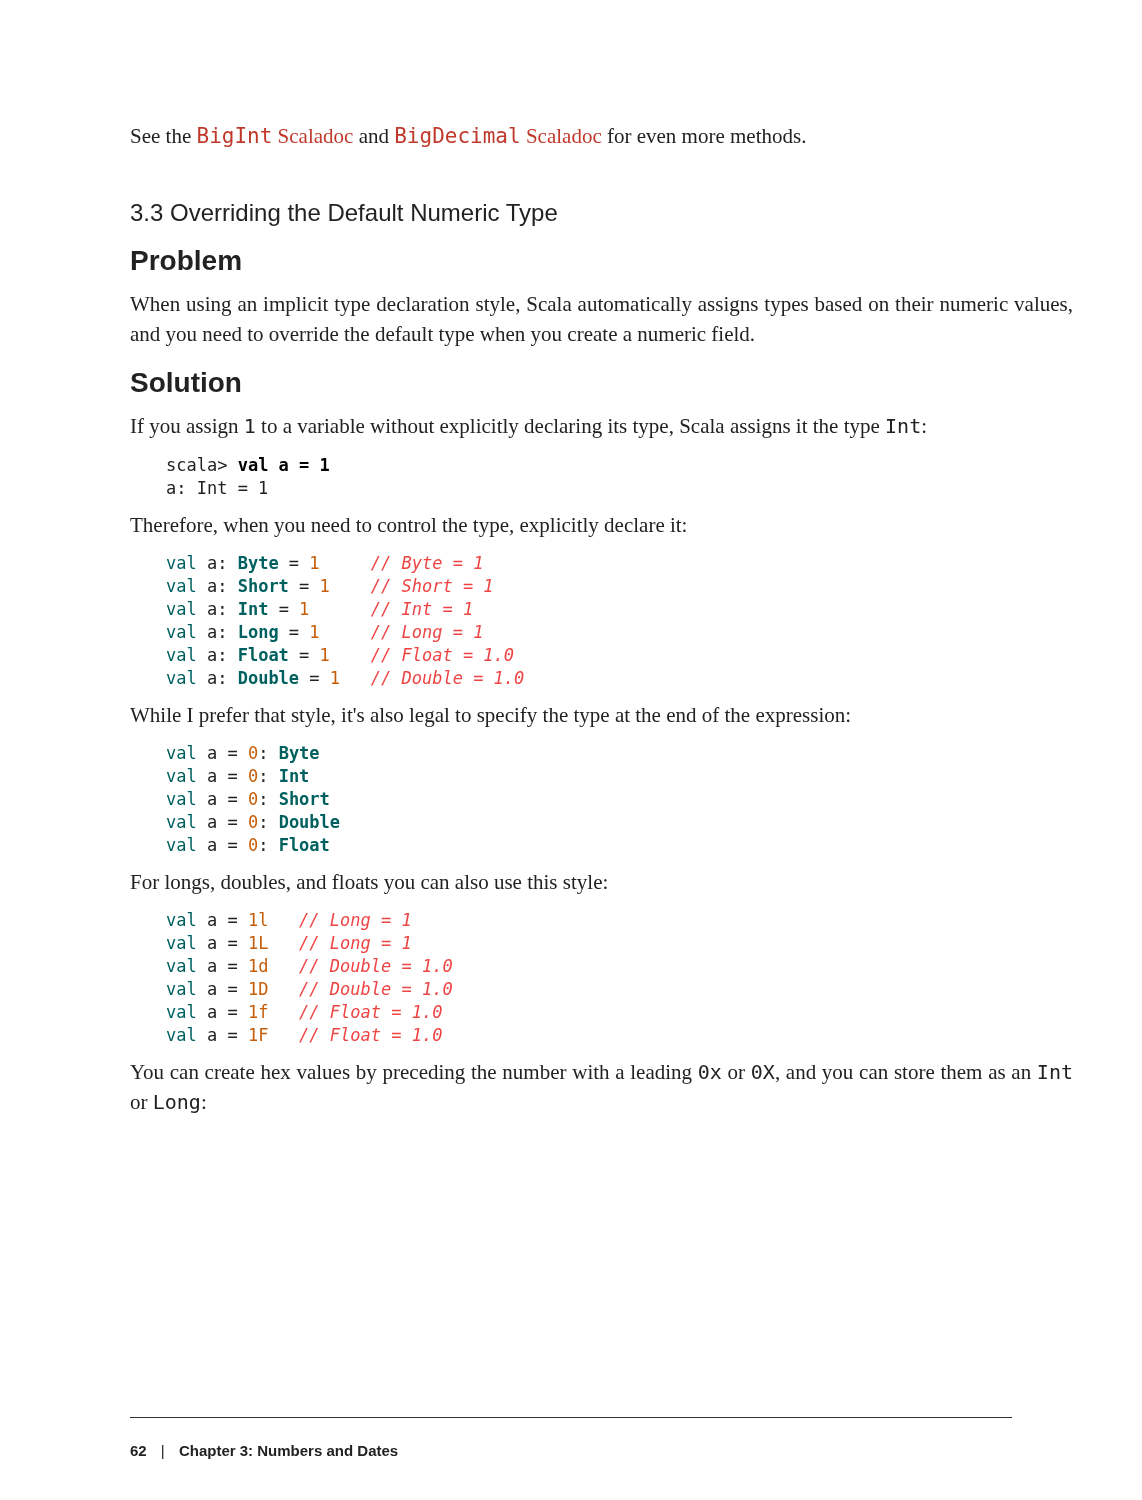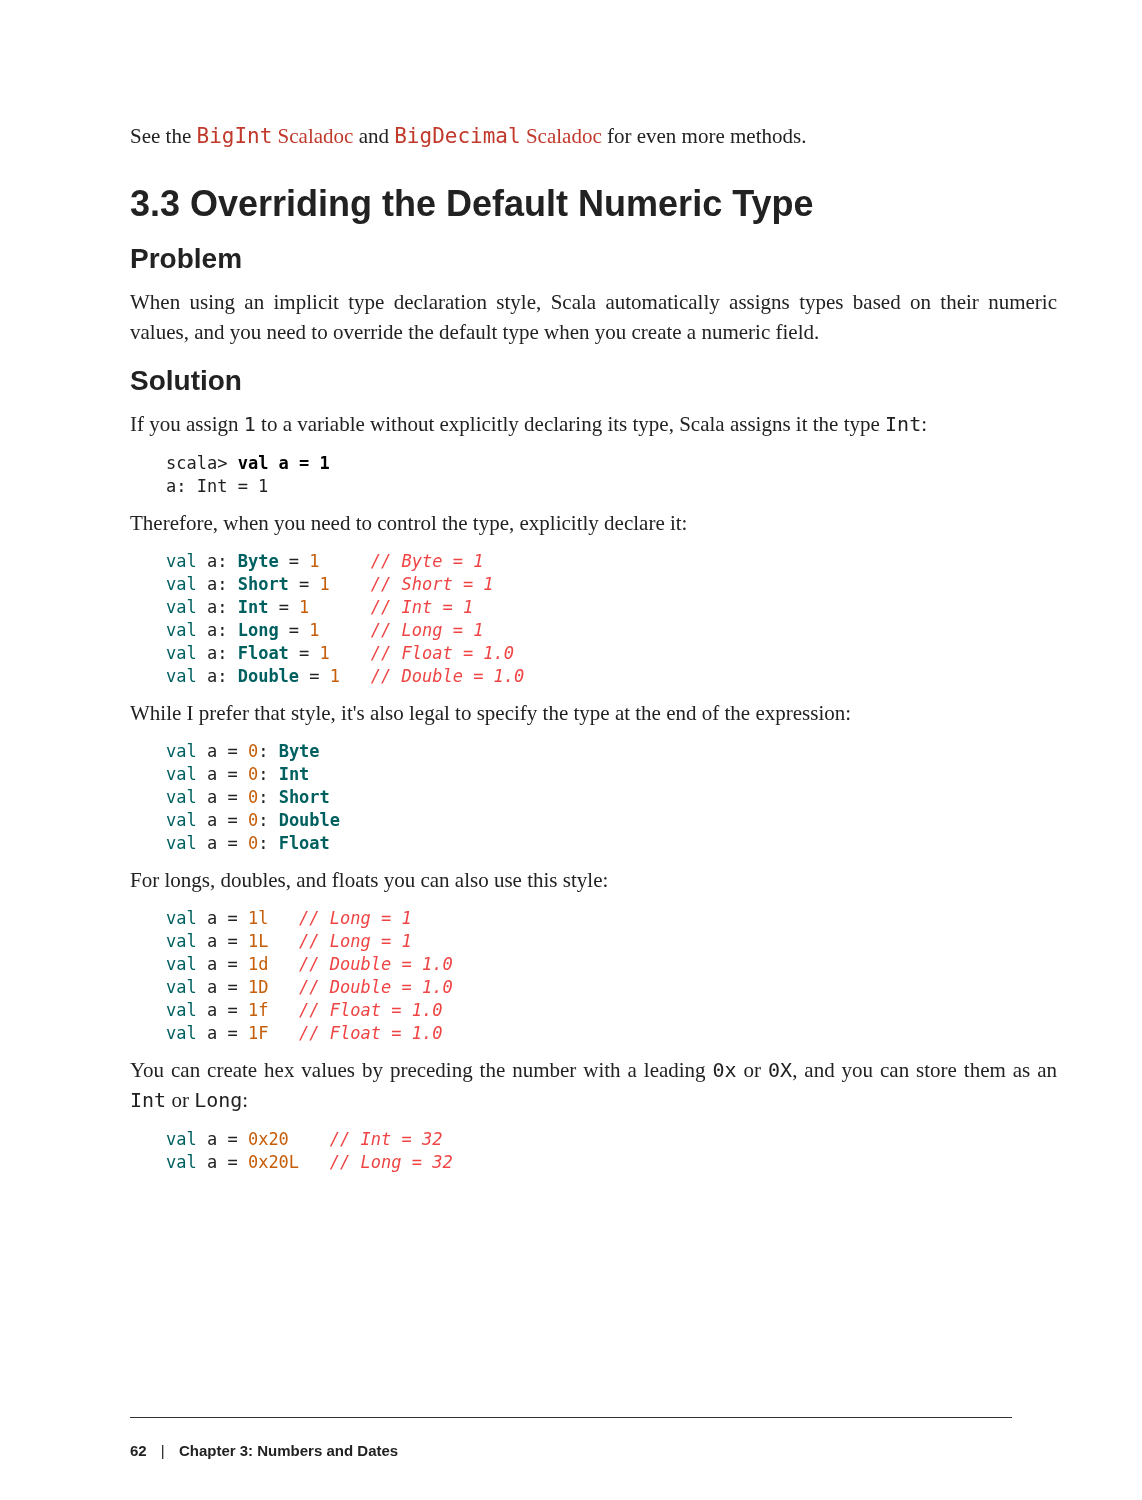--- a/index.html
+++ b/index.html
@@ -19,36 +19,36 @@
   .intro {
     font-size: 21px;
     line-height: 1.5;
     margin-bottom: 30px;
   }
   .intro .mono { font-family: 'Consolas', 'Menlo', monospace; }
   .intro a { color: #c0392b; text-decoration: none; }
   h1.section-title {
     font-family: 'Arial Narrow', 'Helvetica Neue', Arial, sans-serif;
     font-stretch: condensed;
-    font-weight: 700;
-    font-size: 36px;
-    margin: 30px 0 18px 0;
+    font-weight: 400;
+    font-size: 24px;
+    margin: 46px 0 18px 0;
     letter-spacing: 0px;
   }
   h2.subheading {
     font-family: 'Arial Narrow', 'Helvetica Neue', Arial, sans-serif;
     font-stretch: condensed;
     font-weight: 700;
     font-size: 28px;
     margin: 18px 0 12px 0;
   }
   p.body {
     font-size: 21px;
     line-height: 1.45;
-    margin: 0 16px 12px 0;
+    margin: 0 0 12px 0;
     text-align: justify;
   }
   p.body .mono { font-family: 'Consolas','Menlo',monospace; font-size: 20px; }
   pre.code {
     font-family: 'Consolas','Menlo',monospace;
     font-size: 17px;
     line-height: 1.35;
     margin: 6px 0 10px 36px;
     white-space: pre;
   }
@@ -122,22 +122,20 @@
 <span class="kw">val</span> a = <span class="num">1L</span>   <span class="cmt">// Long = 1</span>
 <span class="kw">val</span> a = <span class="num">1d</span>   <span class="cmt">// Double = 1.0</span>
 <span class="kw">val</span> a = <span class="num">1D</span>   <span class="cmt">// Double = 1.0</span>
 <span class="kw">val</span> a = <span class="num">1f</span>   <span class="cmt">// Float = 1.0</span>
 <span class="kw">val</span> a = <span class="num">1F</span>   <span class="cmt">// Float = 1.0</span></pre>
 
   <p class="body">
     <span>You can create hex values by preceding the number with a leading </span><span class="mono">0x</span><span> or </span><span class="mono">0X</span><span>, and you can store them as an </span><span class="mono">Int</span><span> or </span><span class="mono">Long</span><span>:</span>
   </p>
 
-  <pre class="code" id="code-hex"><span class="kw">val</span> a = <span class="num">0x20</span>    <span class="cmt">// Int = 32</span>
-<span class="kw">val</span> a = <span class="num">0x20L</span>   <span class="cmt">// Long = 32</span></pre>
 
   <hr class="footer-rule">
   <div class="footer">
     <span>62</span>
     <span class="sep">|</span>
     <span>Chapter 3: Numbers and Dates</span>
   </div>
 
 </div>
 

